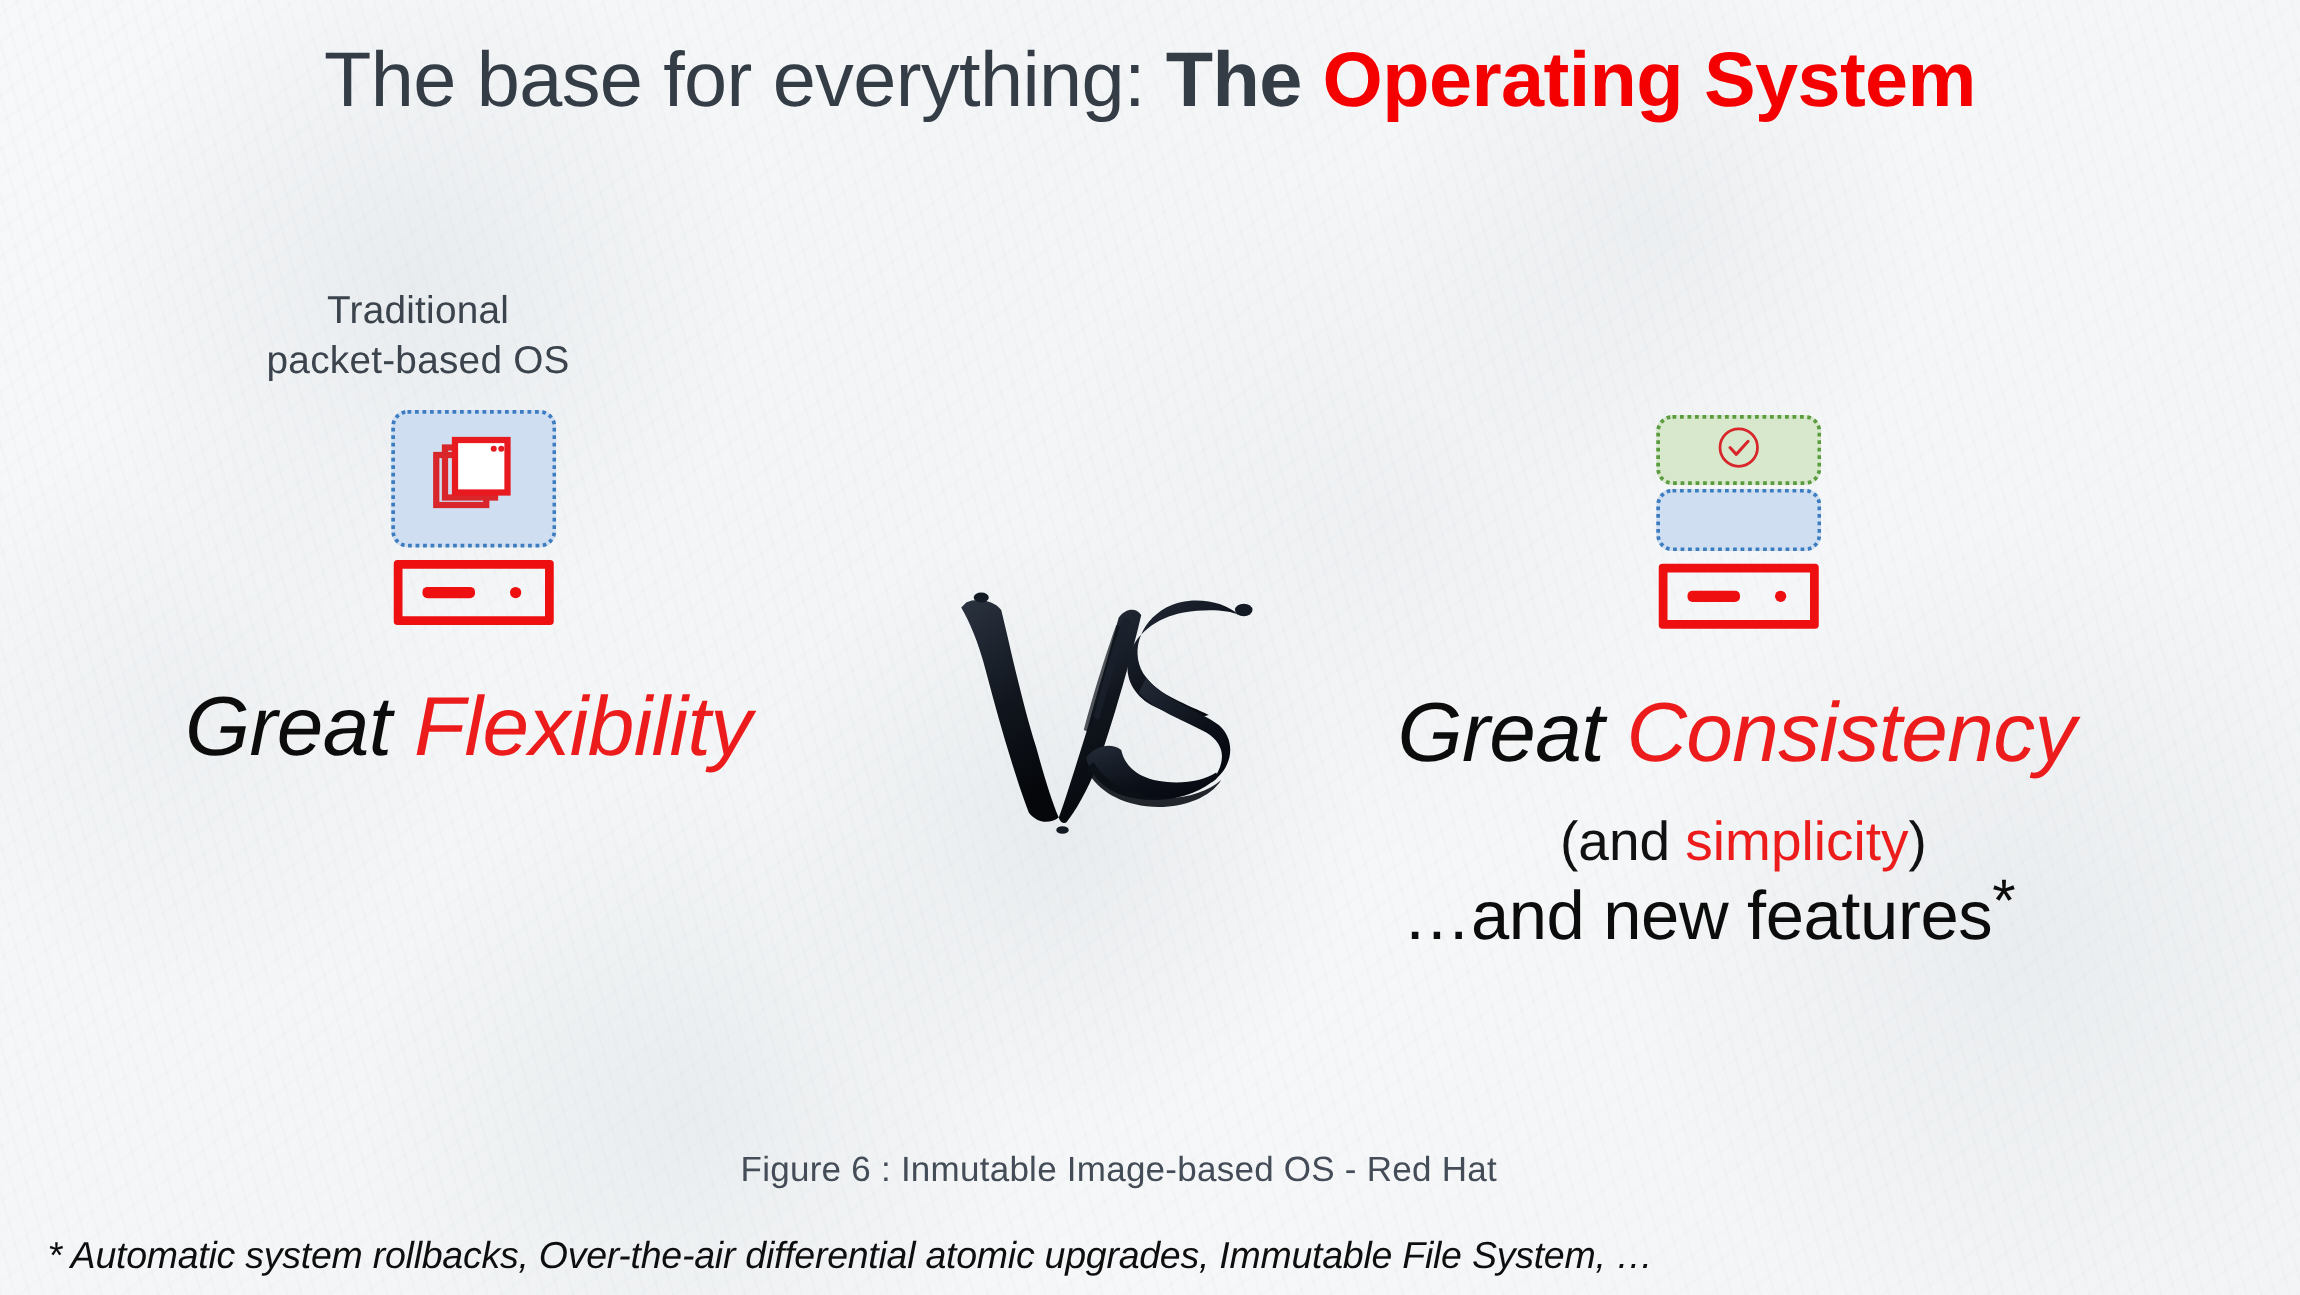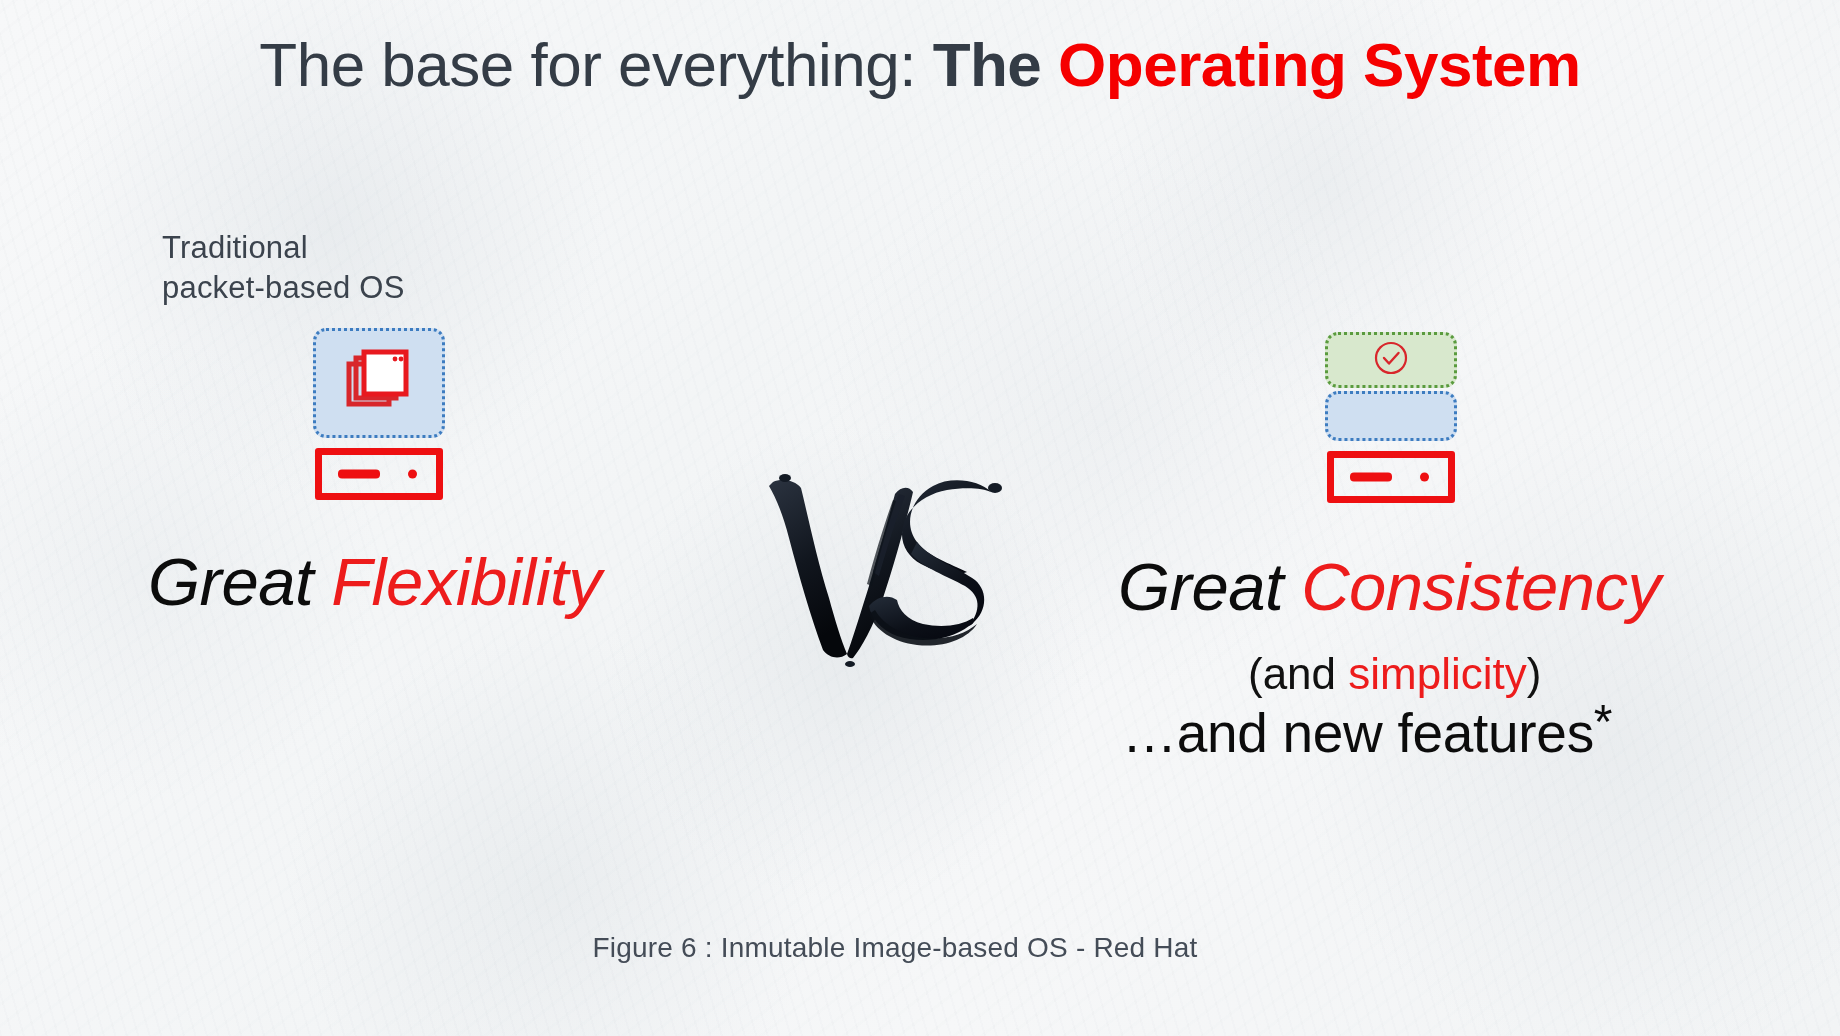--- a/index.html
+++ b/index.html
@@ -48,20 +48,21 @@
     letter-spacing: -0.5px;
     color: #343c46;
   }
   .title .plain { font-weight: 400; }
   .title .dark  { font-weight: 700; color: #343c46; }
   .title .red   { font-weight: 700; color: #f50000; }
 
   
   .col-label {
     position: absolute;
+    text-align: center;
     font-size: 31px;
     line-height: 1.30;
     font-weight: 400;
     color: #3b434d;
     letter-spacing: 0.2px;
   }
   .col-label.left  { left: 162px;  top: 228px; width: 345px; }
   .col-label.right { left: 1020px; top: 232px; width: 345px; }
 
   
@@ -166,21 +167,20 @@
 
   
   .caption {
     position: absolute;
     left: 0; top: 920px;
     width: 1790px;
     text-align: center;
     font-size: 28px;
     color: #444c57;
     letter-spacing: 0.2px;
-    margin-top: 12px;
   }
   .footnote {
     position: absolute;
     left: 38px;
     top: 988px;
     font-size: 30px;
     font-style: italic;
     color: #0e0e0e;
     letter-spacing: -0.2px;
     white-space: nowrap;
@@ -290,13 +290,14 @@
 
   <div class="sub-right">
     <span>(and </span><span class="red">simplicity</span><span>)</span>
   </div>
 
   <div class="feat-right">
     <span>…and new features</span><span class="star">*</span>
   </div>
 
   <div class="caption">Figure 6 : Inmutable Image-based OS - Red Hat</div>
+  <div class="footnote">* Automatic system rollbacks, Over-the-air differential atomic upgrades, Immutable File System, …</div>
 </div>
 
 </body></html>

